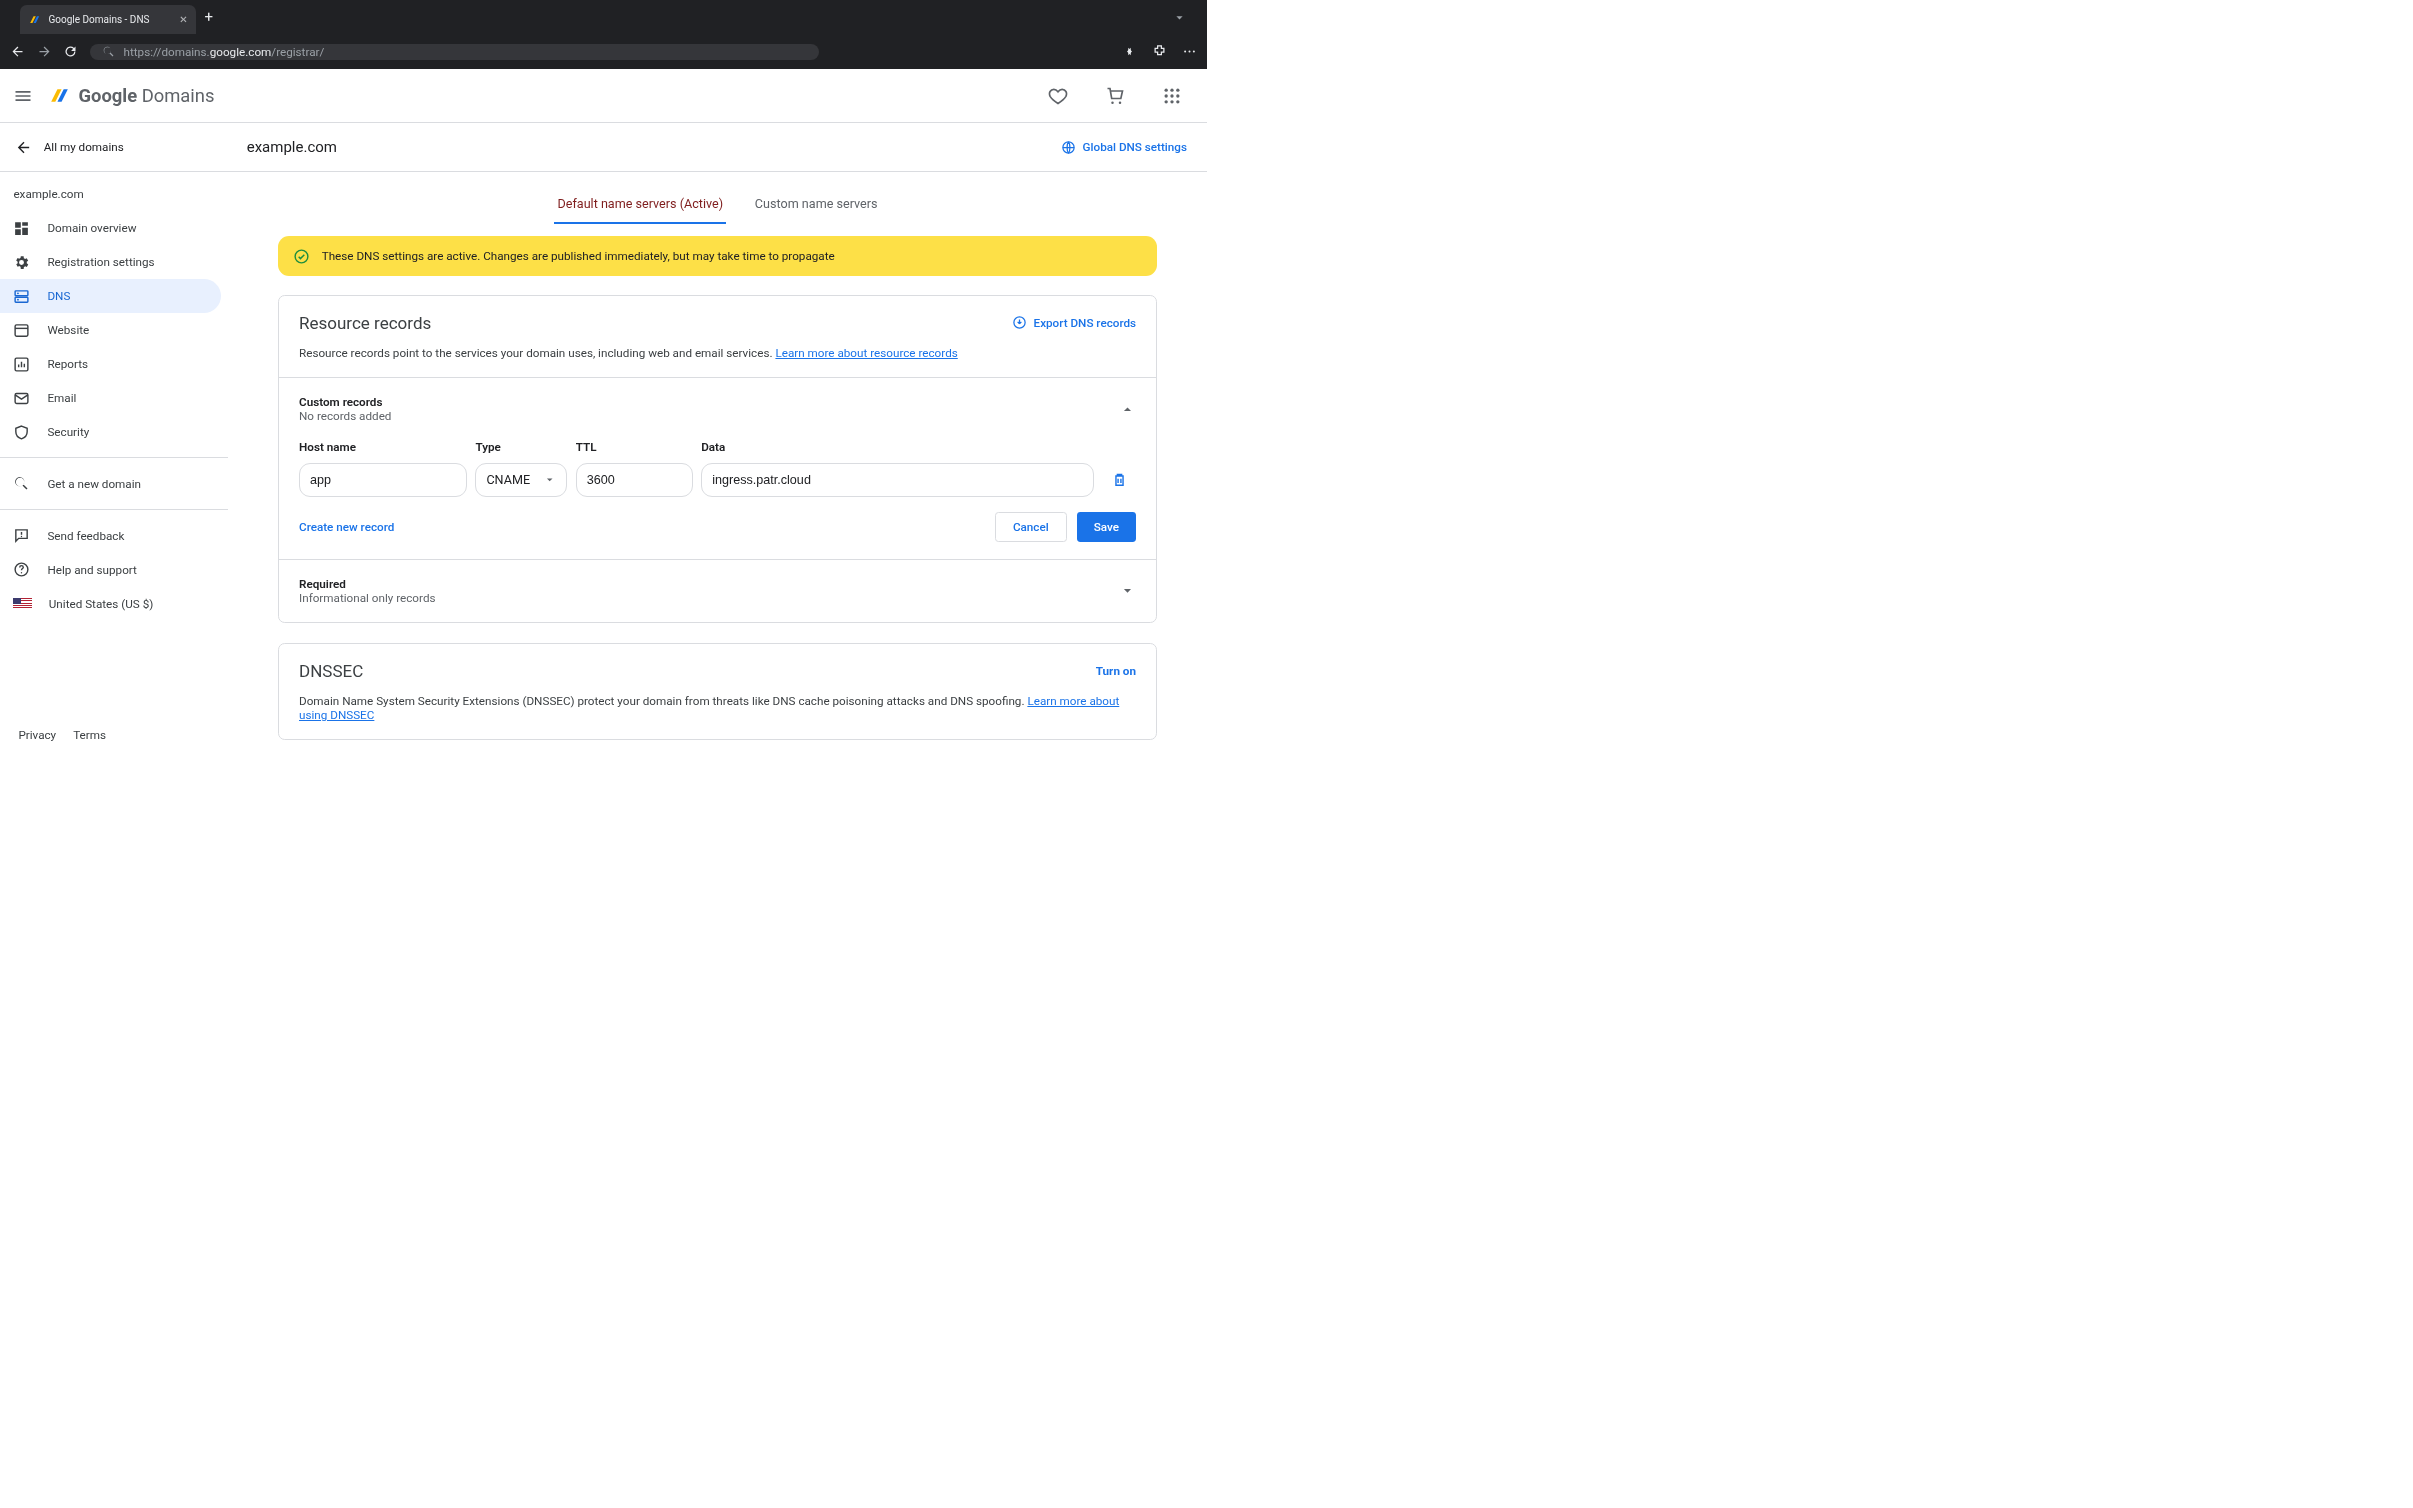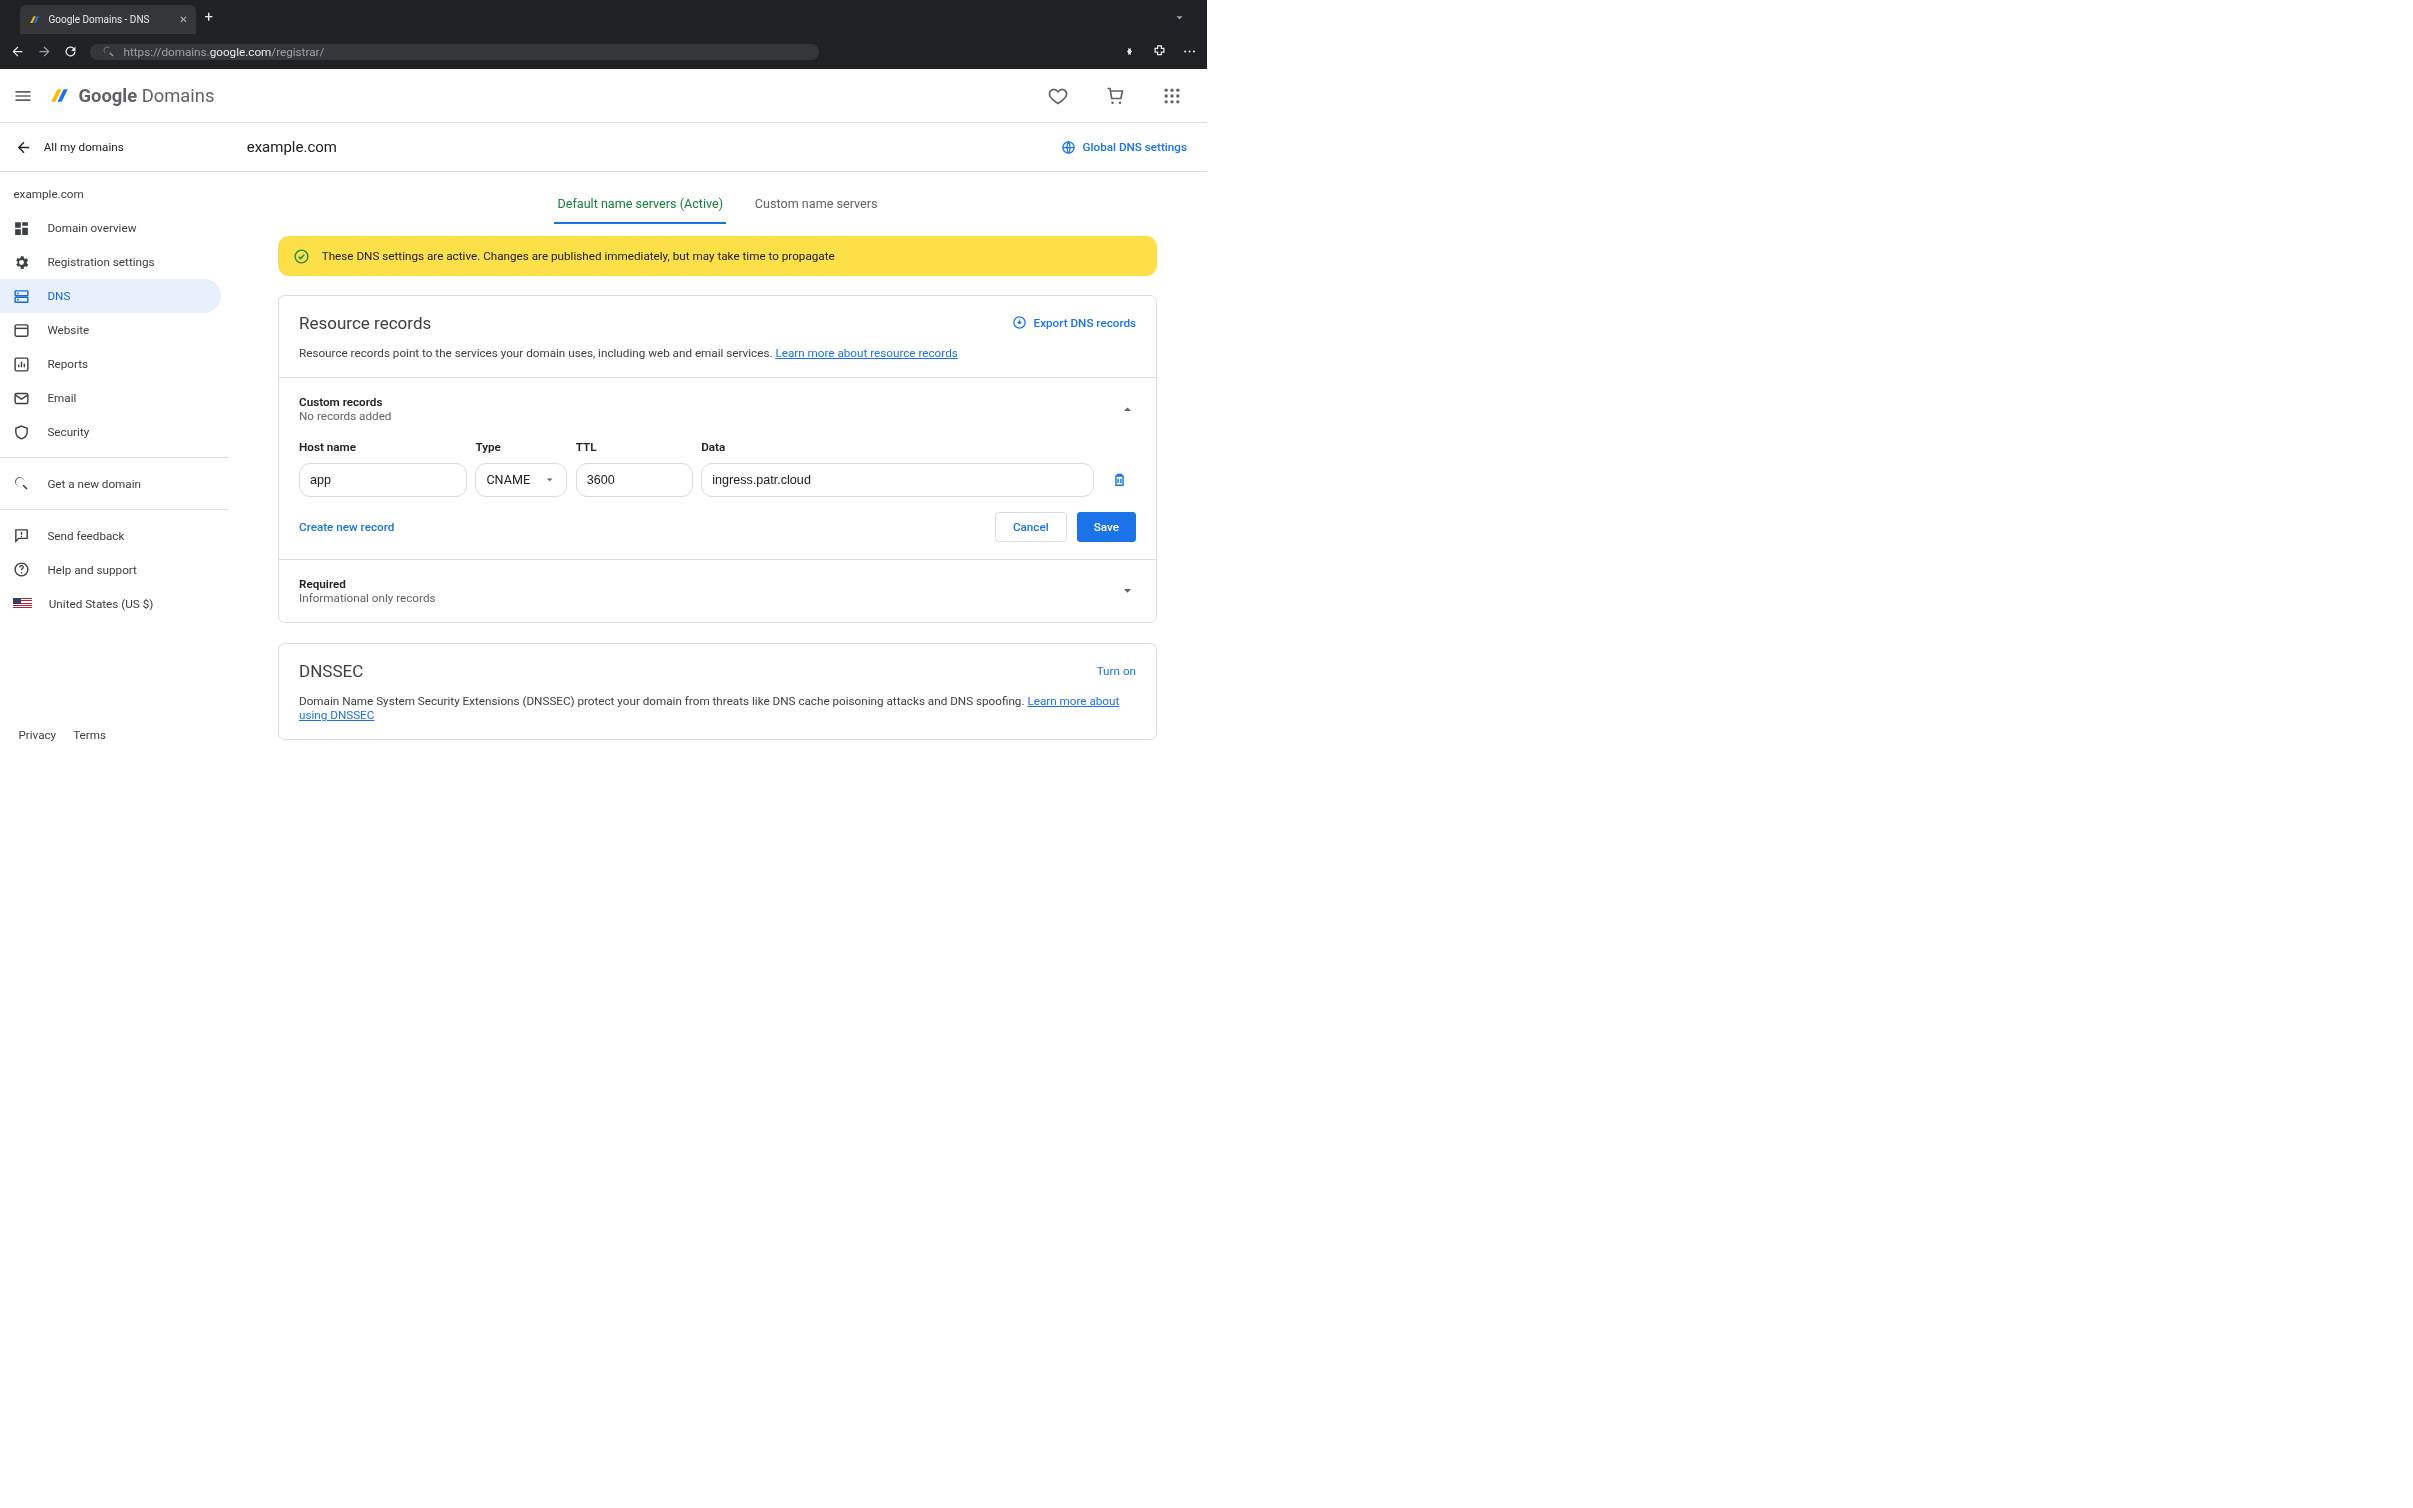--- a/index.html
+++ b/index.html
@@ -83,21 +83,21 @@
 .side-item.active .side-icon { color: #1967d2; }
 .side-sep { border-top: 0.8px solid #dadce0; margin: 8.4px 0; }
 .flag { width: 18.4px; height: 11.7px; background: linear-gradient(#b22234 0 8%, #fff 8% 16%, #b22234 16% 24%, #fff 24% 32%, #b22234 32% 40%, #fff 40% 48%, #b22234 48% 56%, #fff 56% 64%, #b22234 64% 72%, #fff 72% 80%, #b22234 80% 88%, #fff 88% 100%); position: relative; }
 .flag::before { content:""; position:absolute; left:0; top:0; width:7.5px; height:6.7px; background:#3c3b6e; }
 .sidebar-footer { position: absolute; bottom: 11.7px; left: 18.4px; display: flex; gap: 17px; font-size: 11.7px; color: #3c4043; }
 
 
 .main { flex: 1; overflow: auto; padding: 0 0 34px 0; }
 .tabs { display: flex; gap: 25px; justify-content: center; margin-top: 17px; }
 .tab-btn { padding: 6.7px 3.4px 11.7px; font-size: 12.6px; color: #5f6368; border-bottom: 2.5px solid transparent; cursor: pointer; }
-.tab-btn.active { color: #15803d; border-bottom-color: #1a73e8; }
+.tab-btn.active { color: #7f1d1d; border-bottom-color: #1a73e8; }
 
 .banner {
   margin: 11.7px 50px 18.4px 50px;
   background: #fde047; border-radius: 11px;
   display: flex; align-items: center; gap: 11.7px;
   padding: 11.7px 15px; color: #202124;
 }
 .check-icon { width: 17px; height: 17px; color: #1e8e3e; }
 
 .card { margin: 0 50px 20px 50px; border: 0.8px solid #dadce0; border-radius: 6.7px; background: #fff; }
@@ -129,21 +129,21 @@
 .link-btn { color: #1a73e8; font-weight: 500; cursor: pointer; }
 .rec-actions .right { margin-left: auto; display: flex; gap: 10px; }
 .btn { height: 30px; padding: 0 17px; border-radius: 3.4px; font-weight: 500; font-size: 11.7px; cursor: pointer; display: inline-flex; align-items: center; }
 .btn.outline { border: 0.8px solid #dadce0; color: #1a73e8; background: #fff; }
 .btn.primary { background: #1a73e8; color: #fff; border: none; }
 
 .req-row { display: flex; align-items: center; }
 .req-row .chev { margin-left: auto; color: #5f6368; }
 
 .dnssec-head { display: flex; align-items: center; }
-.dnssec-head .turn { margin-left: auto; color: #1a73e8; font-weight: 400; }
+.dnssec-head .turn { margin-left: auto; color: #1a73e8; font-weight: 700; }
 </style>
 </head>
 <body>
 
 <div class="browser-chrome">
   <div class="tab-strip">
     <div class="tab">
       <svg class="favicon" viewBox="0 0 24 24">
           <path fill="#fbbc04" d="M4 18 L10 6 L14 6 L8 18 Z"></path>
           <path fill="#1a73e8" d="M10 18 L16 6 L20 6 L14 18 Z"></path>

